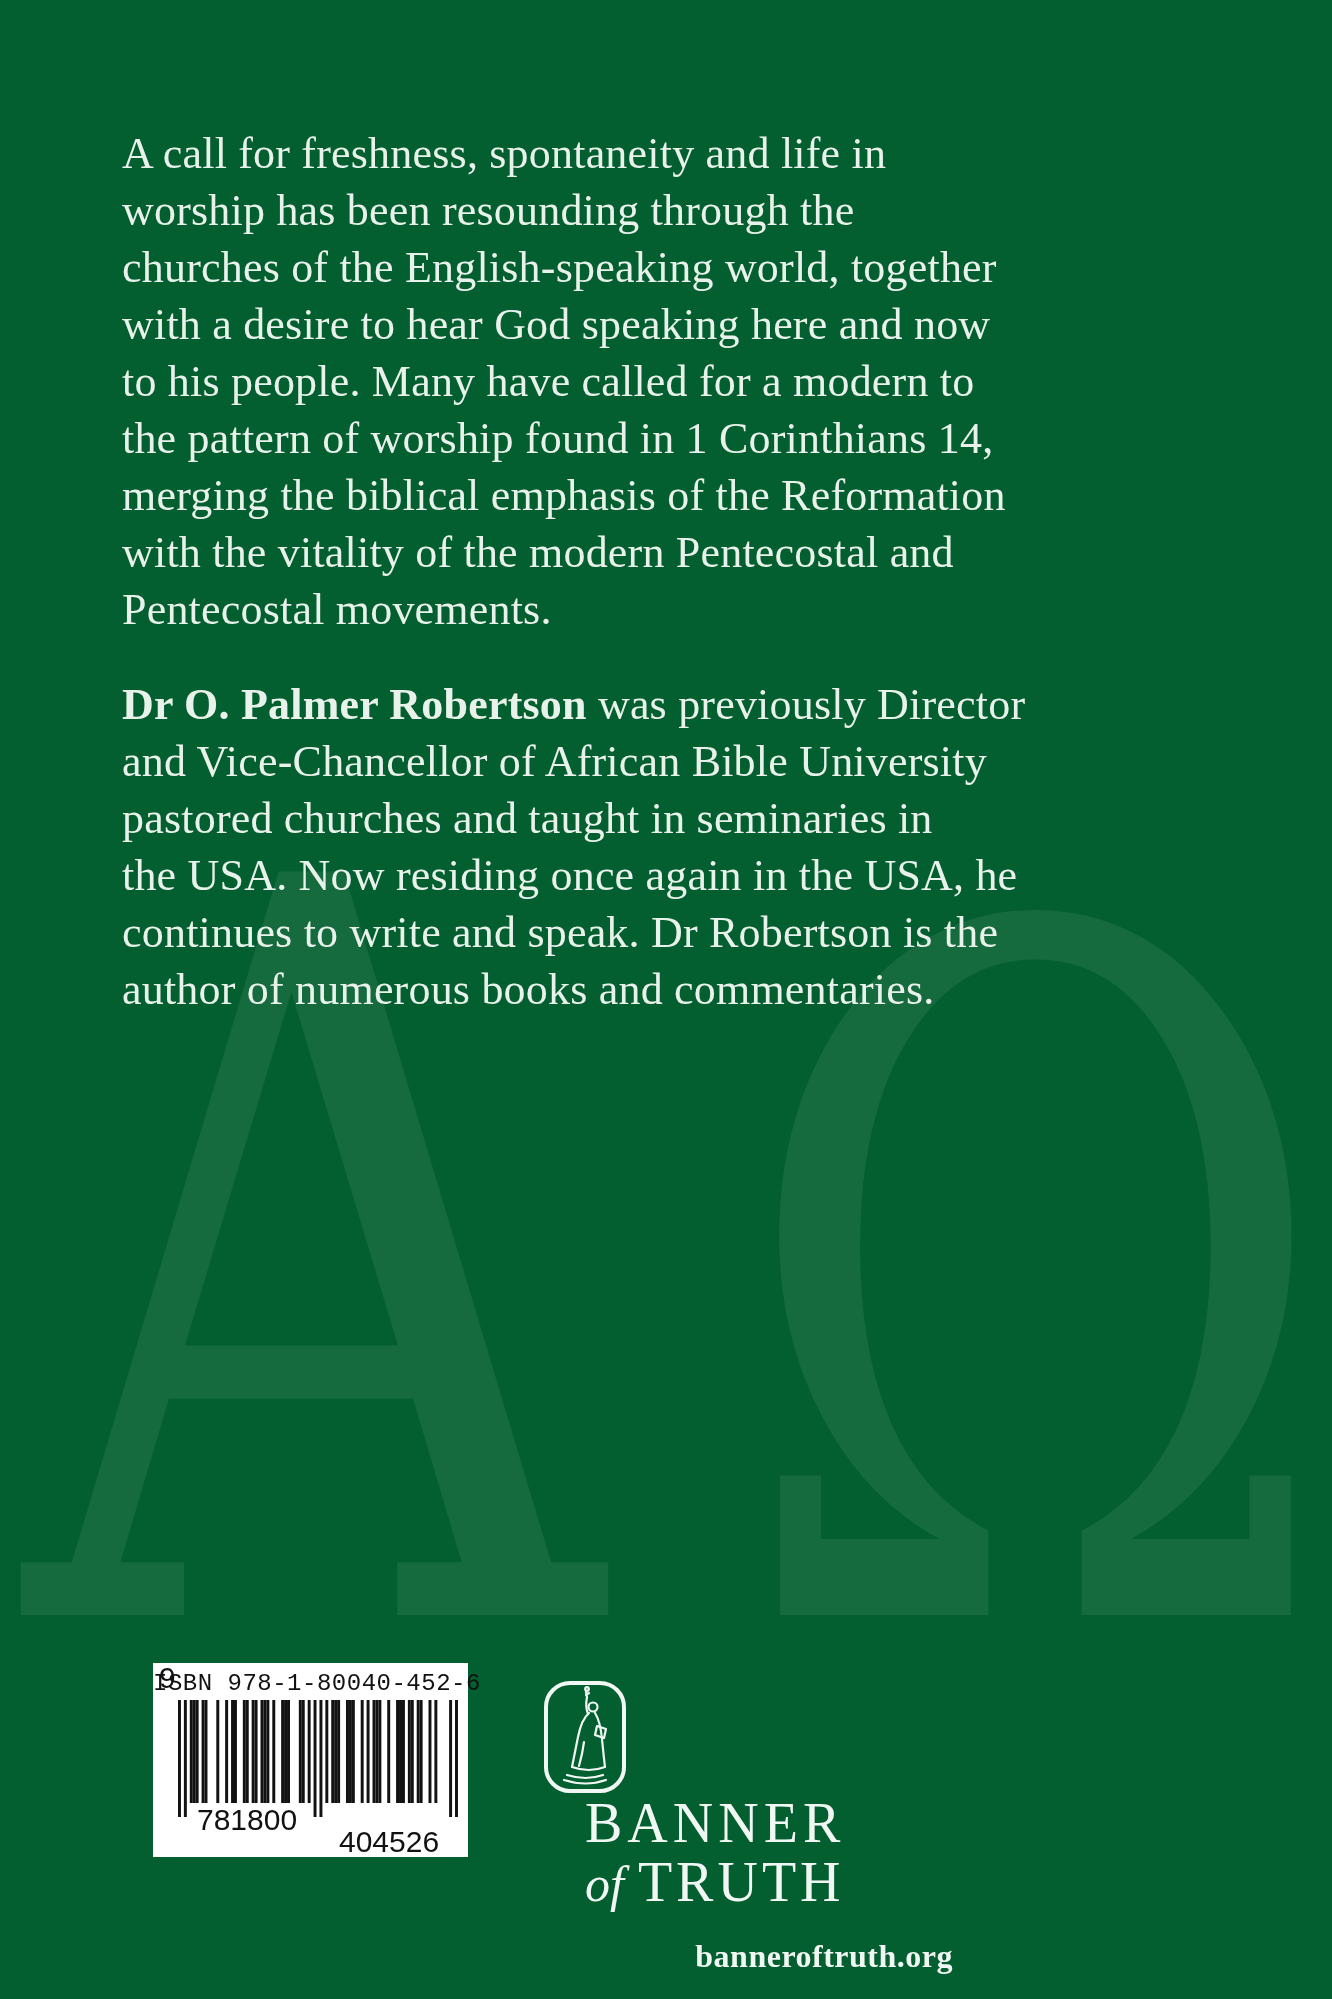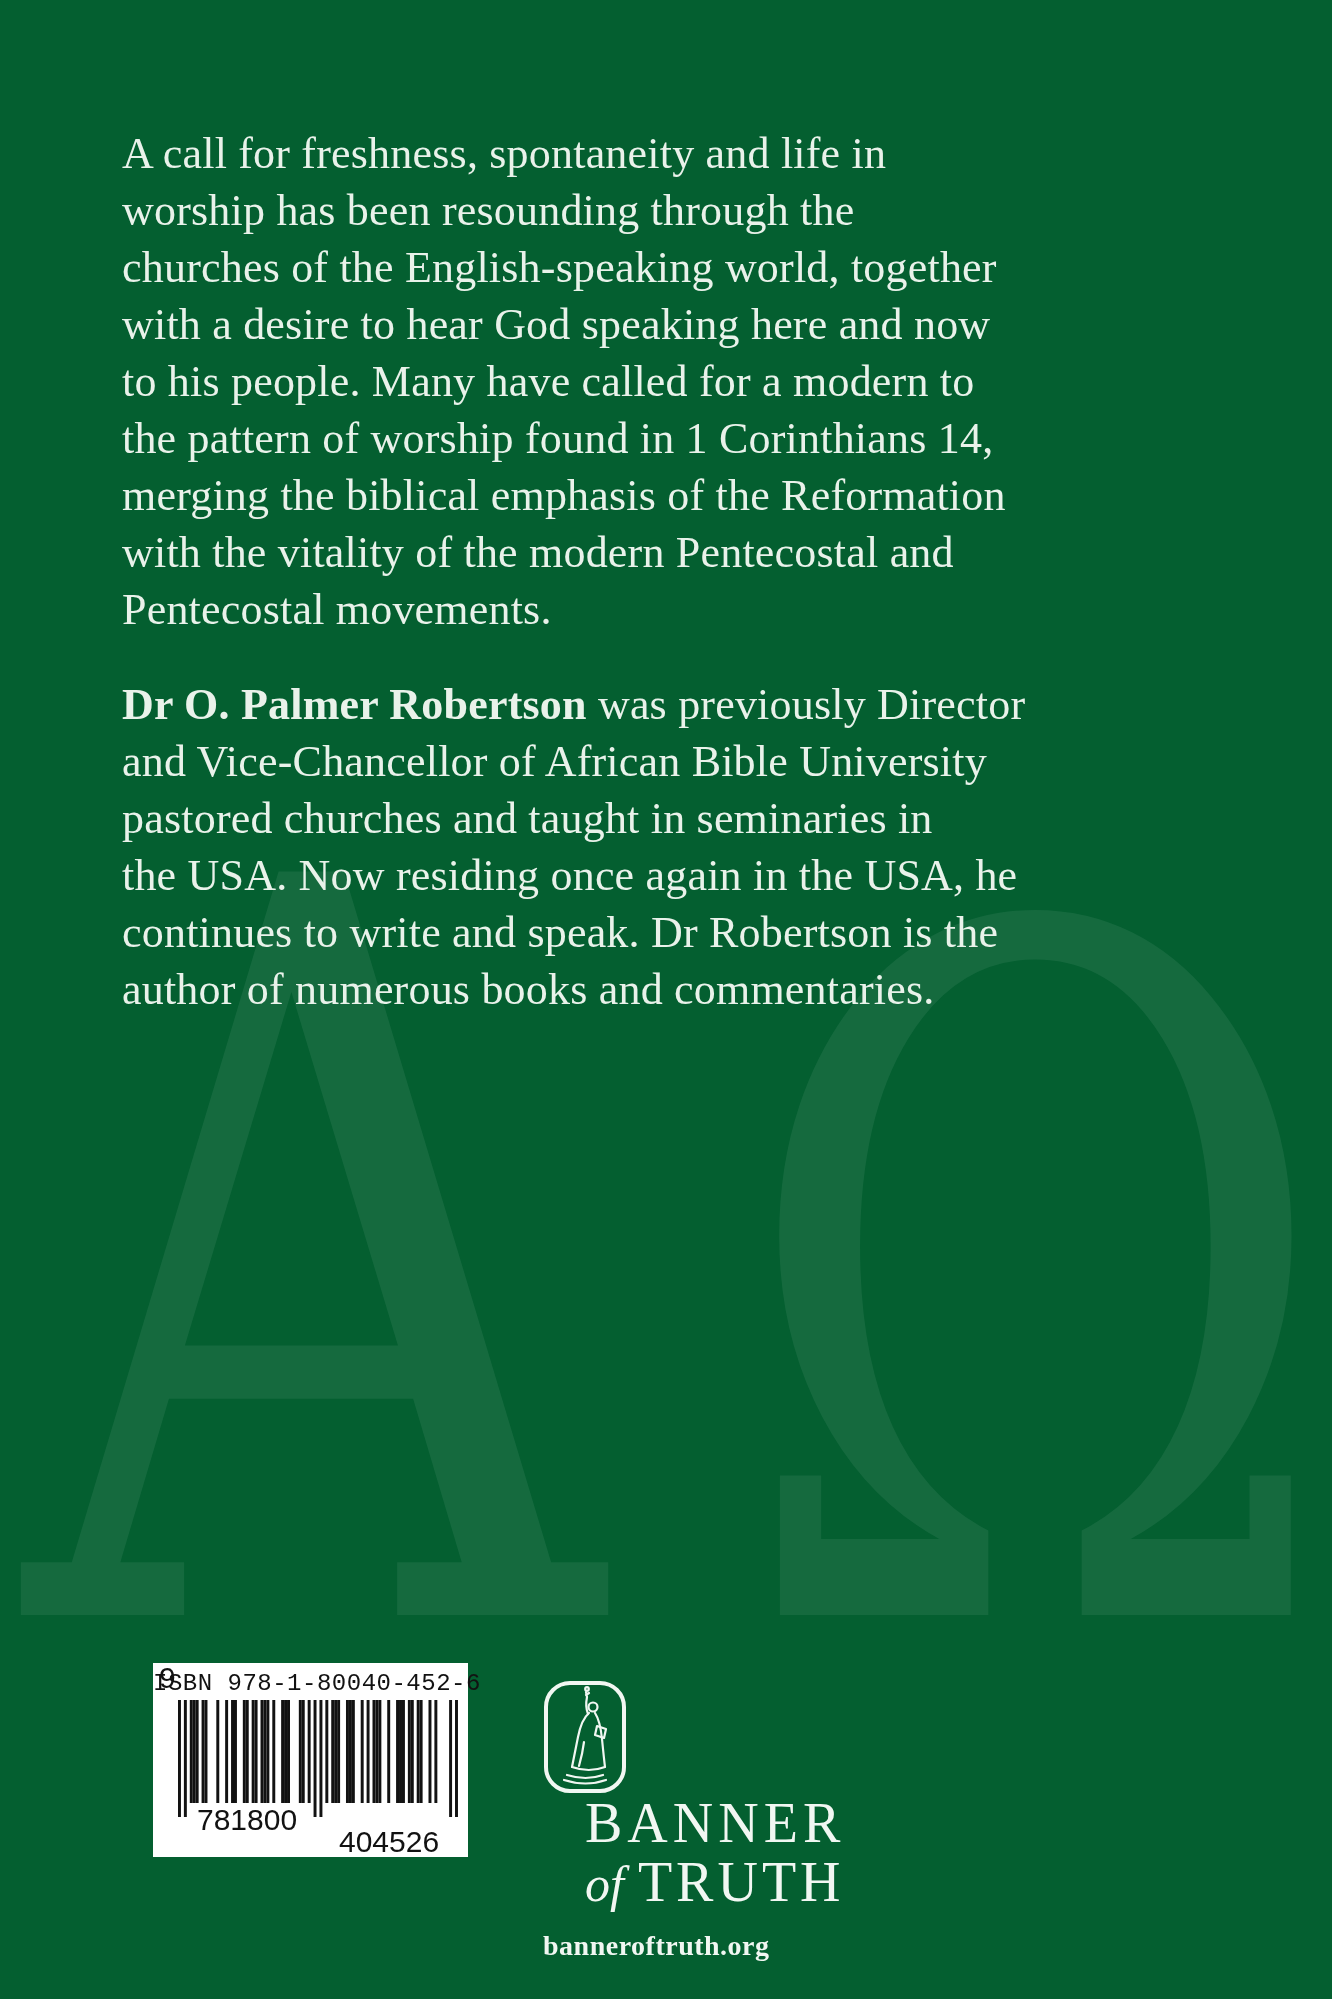--- a/index.html
+++ b/index.html
@@ -54,22 +54,22 @@
   .wm-line1{
     font-size:56px;line-height:58px;letter-spacing:5px;
     font-weight:400;white-space:nowrap;
   }
   .wm-line2{
     font-size:56px;line-height:60px;letter-spacing:4px;
     white-space:nowrap;
   }
   .wm-of{font-style:italic;font-size:50px;letter-spacing:0;margin-right:14px;}
   .website{
-    margin-top:16px;width:410px;text-align:left;
-    font-size:28px;letter-spacing:0.5px;font-weight:600;white-space:nowrap;
+    margin-top:24px;width:410px;text-align:right;
+    font-size:32px;letter-spacing:0.5px;font-weight:600;white-space:nowrap;
   }
 </style>
 </head>
 <body>
 
 <div class="cover" id="cover-root" style="background: rgb(4, 95, 48);">
 
   <svg class="watermark-svg" width="1332" height="1999" viewBox="0 0 1332 1999" aria-hidden="true">
     <text id="wm-alpha" x="313" y="1615" font-size="1020" text-anchor="middle" textLength="575" lengthAdjust="spacingAndGlyphs" fill="rgba(255,255,255,0.07)">Α</text>
     <text id="wm-omega" x="1035" y="1615" font-size="950" text-anchor="middle" textLength="600" lengthAdjust="spacingAndGlyphs" fill="rgba(255,255,255,0.07)">Ω</text>

